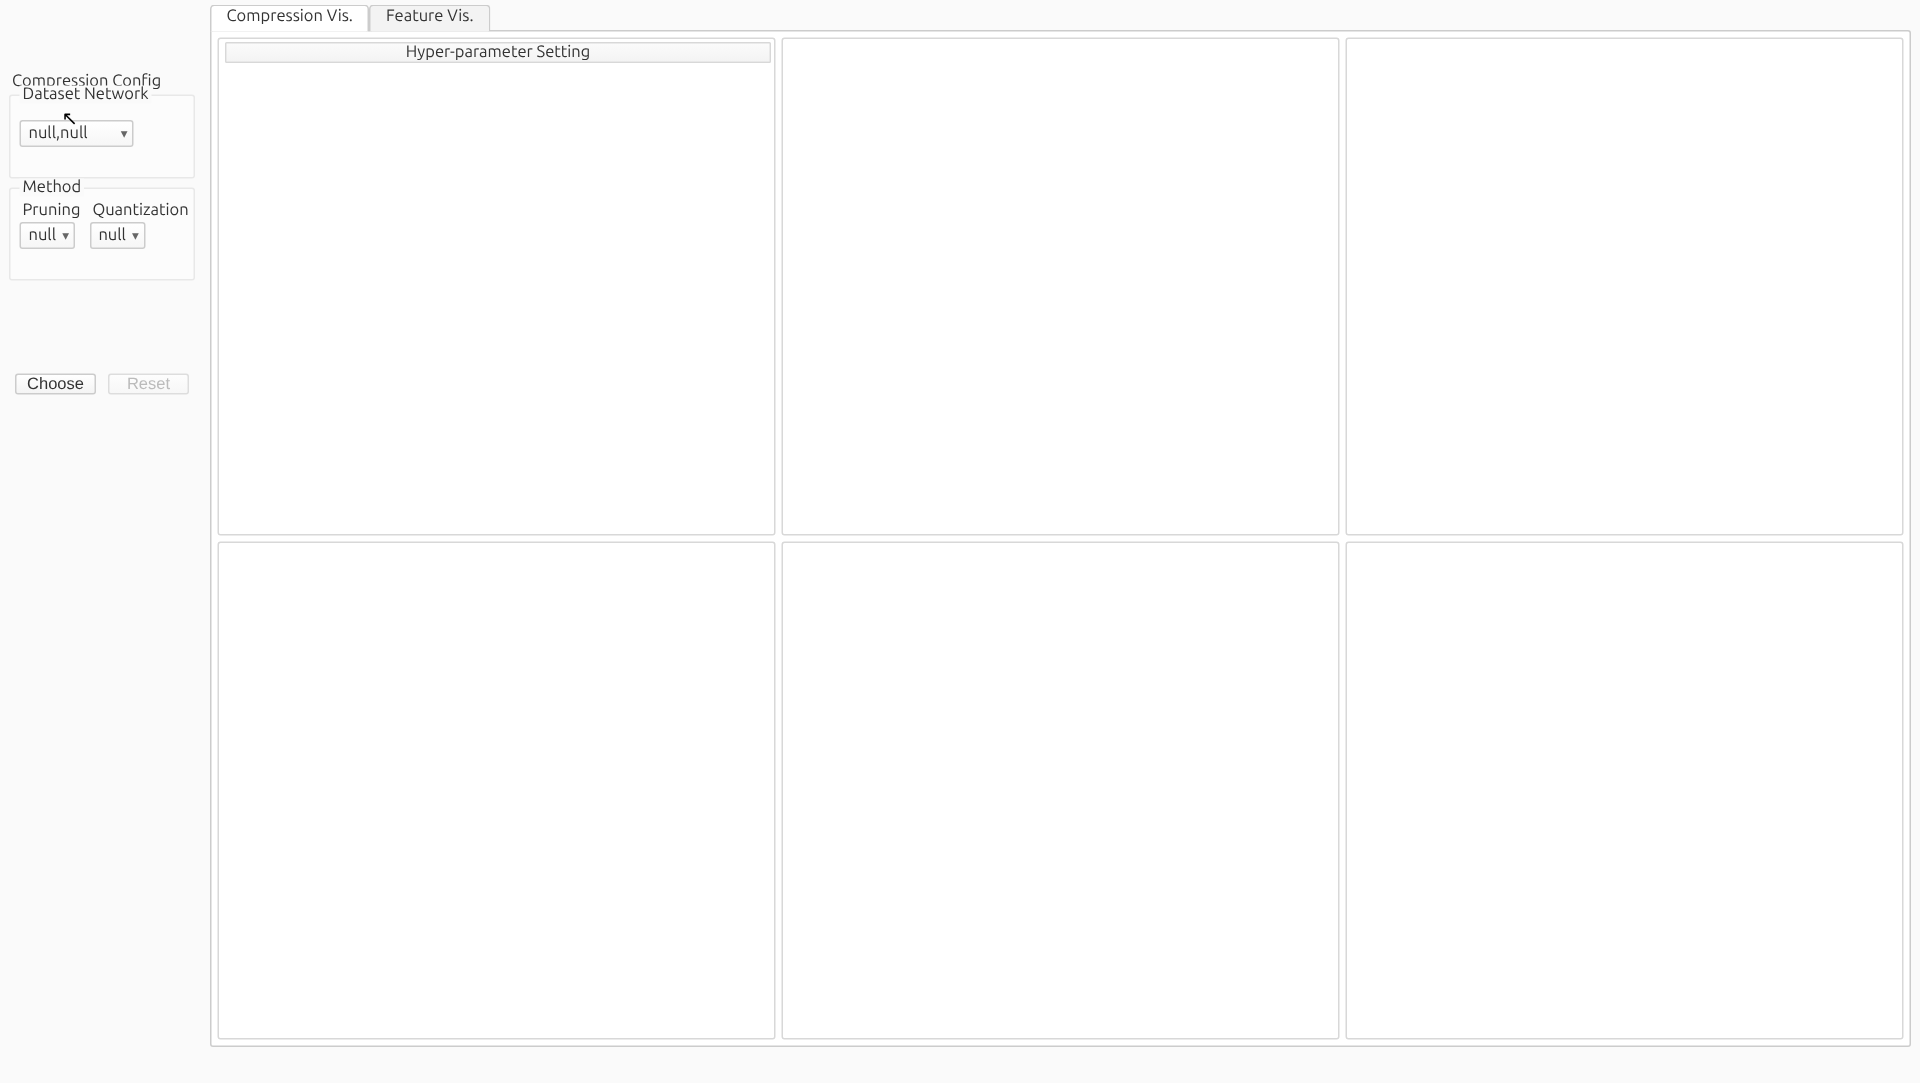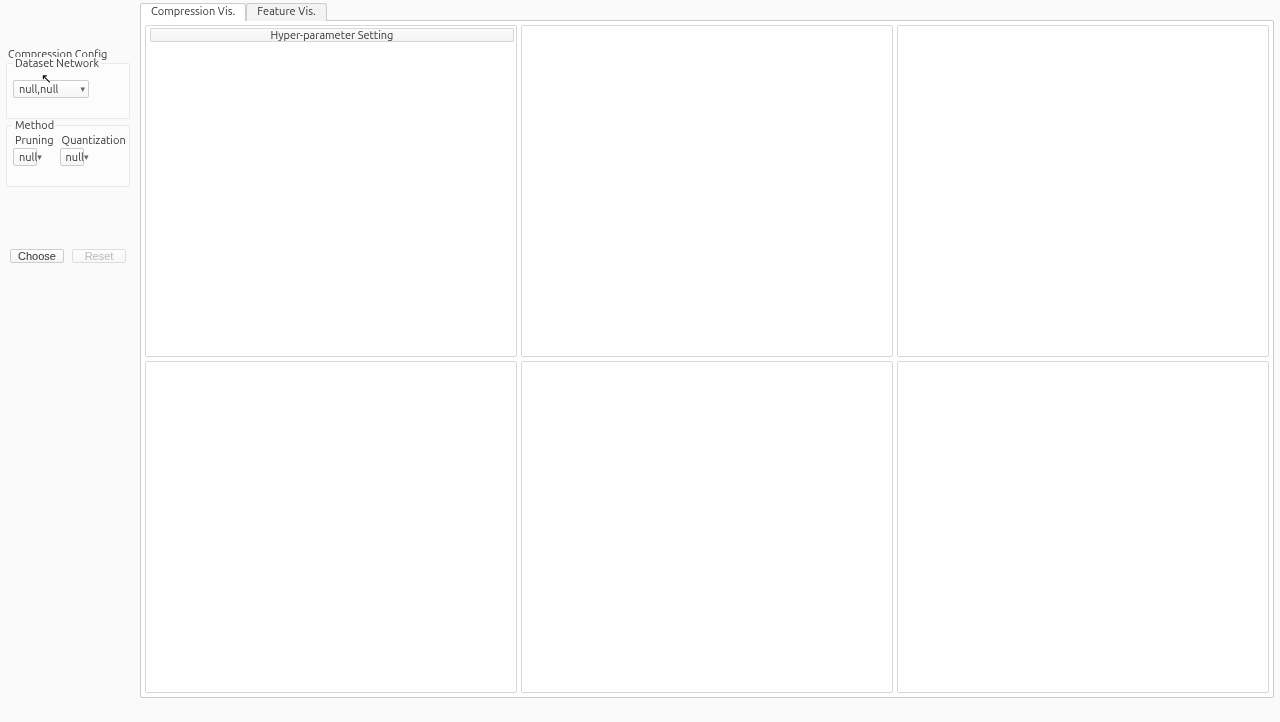--- a/index.html
+++ b/index.html
@@ -51,21 +51,21 @@
     border: 1px solid #ccc;
     border-radius: 2px;
     background: linear-gradient(#fff, #f6f6f6);
     height: 18px;
     padding: 0 3px 0 5px;
     font-size: 11px;
     color: #333;
     cursor: pointer;
     width: 76px;
   }
-  .select.small { width: 24px; }
+  .select.small { width: 37px; }
   .select .caret {
     font-size: 9px;
     color: #666;
     line-height: 1;
   }
   .mode-row {
     display: flex;
     gap: 18px;
     padding-top: 6px;
   }

